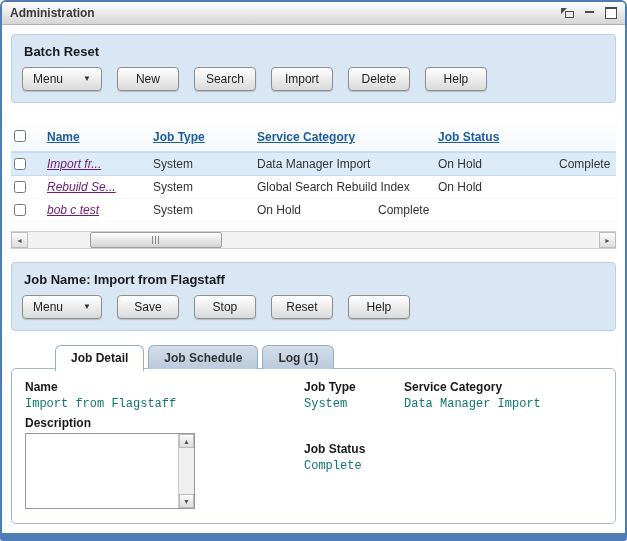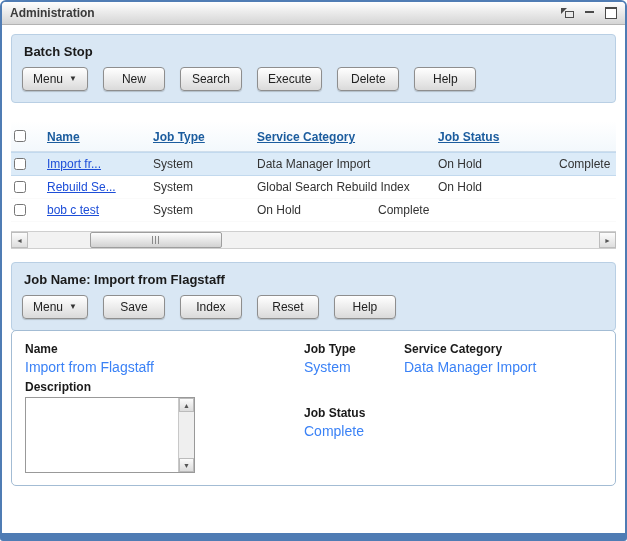--- a/index.html
+++ b/index.html
@@ -17,37 +17,37 @@
   .icon-max{width:10px;height:9px;border:1px solid #4a4a4a;border-top-width:2px;background:#fff;cursor:pointer;}
 
   .content{padding:9px 9px 0 9px;}
 
   .bluepanel{background:#d9e7f4;border:1px solid #b9cfe4;border-radius:4px;padding:7px 10px 11px 10px;}
   .panel-title{font-size:13px;font-weight:bold;color:#1a1a1a;margin:2px 0 8px 2px;}
   .btnrow{display:flex;gap:15px;align-items:center;}
   .btn{min-width:62px;box-sizing:border-box;padding:4px 10px;text-align:center;font-size:12px;color:#222;
     background:linear-gradient(#ffffff,#dadada);border:1px solid #8e8e8e;border-radius:4px;cursor:pointer;
     box-shadow:0 1px 1px rgba(0,0,0,.18);}
-  .btn-menu{display:flex;align-items:center;justify-content:flex-end;gap:6px;min-width:50px;}
+  .btn-menu{display:flex;align-items:center;justify-content:flex-end;gap:20px;min-width:50px;}
   .menu-caret{font-size:8px;color:#333;line-height:1;}
 
   .jobs-table{margin-top:18px;}
   .thead{display:flex;align-items:center;height:30px;background:linear-gradient(#ffffff,#f3f8fc);
     border-bottom:1px solid #cfdeec;}
   .trow{display:flex;align-items:center;height:22px;font-size:12px;color:#333;border-bottom:1px solid #fafafa;}
   .trow.selected{background:#dcebf8;border-top:1px solid #c2d9ee;border-bottom:1px solid #c2d9ee;}
   .cell{padding-right:6px;overflow:hidden;white-space:nowrap;}
   .col-check{width:27px;display:flex;align-items:center;padding-left:3px;}
   .col-name{width:100px;}
   .col-type{width:98px;}
   .col-cat{width:175px;}
   .col-sched{width:115px;}
   .col-status{flex:1;}
   .hlink{font-size:12px;font-weight:bold;color:#1b5c9e;text-decoration:underline;cursor:pointer;}
-  .rowlink{color:#1d4ed8;text-decoration:underline;cursor:pointer;}
+  .rowlink{color:#701a75;text-decoration:underline;cursor:pointer;font-style:italic;}
   .cbx{width:12px;height:12px;margin:0;cursor:pointer;}
 
   .hscroll{margin-top:9px;height:16px;background:#f2f2f2;border-top:1px solid #cfcfcf;border-bottom:1px solid #cfcfcf;
     display:flex;}
   .scroll-btn{width:17px;box-sizing:border-box;background:linear-gradient(#fcfcfc,#dedede);border:1px solid #bdbdbd;
     display:flex;align-items:center;justify-content:center;font-size:7px;color:#555;cursor:pointer;}
   .scroll-track{flex:1;position:relative;}
   .scroll-thumb{position:absolute;left:62px;width:132px;top:0;bottom:0;background:linear-gradient(#fdfdfd,#d2d2d2);
     border:1px solid #9e9e9e;border-radius:2px;box-sizing:border-box;display:flex;align-items:center;justify-content:center;cursor:pointer;}
   .thumb-grip{width:9px;height:8px;background:repeating-linear-gradient(90deg,#8a8a8a 0 1px,transparent 1px 3px);}
@@ -58,21 +58,21 @@
   .tab{font-size:12px;font-weight:bold;padding:5px 15px 4px 15px;border:1px solid #94aec8;border-bottom:none;
     border-radius:6px 6px 0 0;background:linear-gradient(#d4dee9,#bac9dc);color:#333;margin-right:4px;cursor:pointer;}
   .tab.active{background:#fff;color:#1a1a1a;padding-bottom:6px;margin-bottom:-2px;position:relative;}
   .detail-panel{border:1px solid #a3bcd4;border-radius:5px;background:#fff;height:154px;position:relative;margin-top:-1px;}
 
   .fcol{position:absolute;top:11px;}
   .fcol-left{left:13px;width:262px;}
   .fcol-mid{left:292px;}
   .fcol-right{left:392px;}
   .flabel{font-size:12px;font-weight:bold;color:#1a1a1a;margin-bottom:3px;}
-  .fvalue{font-size:14px;color:#3b82f6;margin-bottom:5px;}
+  .fvalue{font-size:12px;color:#0f766e;margin-bottom:5px;font-family:Liberation Mono, monospace;}
   .desc-box{width:170px;height:76px;box-sizing:border-box;border:1px solid #999;background:#fff;position:relative;margin-top:2px;}
   .desc-input{position:absolute;left:0;top:0;right:15px;bottom:0;border:none;resize:none;outline:none;
     font-family:"Liberation Sans",sans-serif;font-size:12px;}
   .vscroll{position:absolute;top:0;right:0;bottom:0;width:15px;background:#efefef;border-left:1px solid #c8c8c8;
     display:flex;flex-direction:column;justify-content:space-between;}
   .vs-btn{height:14px;box-sizing:border-box;display:flex;align-items:center;justify-content:center;font-size:7px;color:#555;
     background:linear-gradient(#fbfbfb,#dcdcdc);border:1px solid #bbb;cursor:pointer;}
   .gap26{height:26px;}
 </style>
 </head>
@@ -85,29 +85,29 @@
     <div class="tb-icons">
       <span class="icon-undock"></span>
       <span class="icon-min"></span>
       <span class="icon-max"></span>
     </div>
   </div>
 
   <div class="content">
 
     <div class="bluepanel">
-      <div class="panel-title">Batch Stop</div>
+      <div class="panel-title">Batch Reset</div>
       <div class="btnrow">
         <div class="btn btn-menu">
           <span>Menu</span>
           <span class="menu-caret">▼</span>
         </div>
         <div class="btn">New</div>
         <div class="btn">Search</div>
-        <div class="btn">Execute</div>
+        <div class="btn">Import</div>
         <div class="btn">Delete</div>
         <div class="btn">Help</div>
       </div>
     </div>
 
     <div class="jobs-table">
       <div class="thead">
         <div class="cell col-check">
             <input type="checkbox" class="cbx" style="">
           </div>
@@ -161,26 +161,31 @@
     </div>
 
     <div class="bluepanel job-panel">
       <div class="panel-title">Job Name: Import from Flagstaff</div>
       <div class="btnrow">
         <div class="btn btn-menu">
           <span>Menu</span>
           <span class="menu-caret">▼</span>
         </div>
         <div class="btn">Save</div>
-        <div class="btn">Index</div>
+        <div class="btn">Stop</div>
         <div class="btn">Reset</div>
         <div class="btn">Help</div>
       </div>
     </div>
 
+    <div class="tabs">
+      <div class="tab active">Job Detail</div>
+      <div class="tab">Job Schedule</div>
+      <div class="tab">Log (1)</div>
+    </div>
 
     <div class="detail-panel">
 
       <div class="fcol fcol-left">
         <div class="flabel">Name</div>
         <div class="fvalue">Import from Flagstaff</div>
         <div class="flabel">Description</div>
         <div class="desc-box">
           <textarea class="desc-input" style=""></textarea>
           <div class="vscroll">

